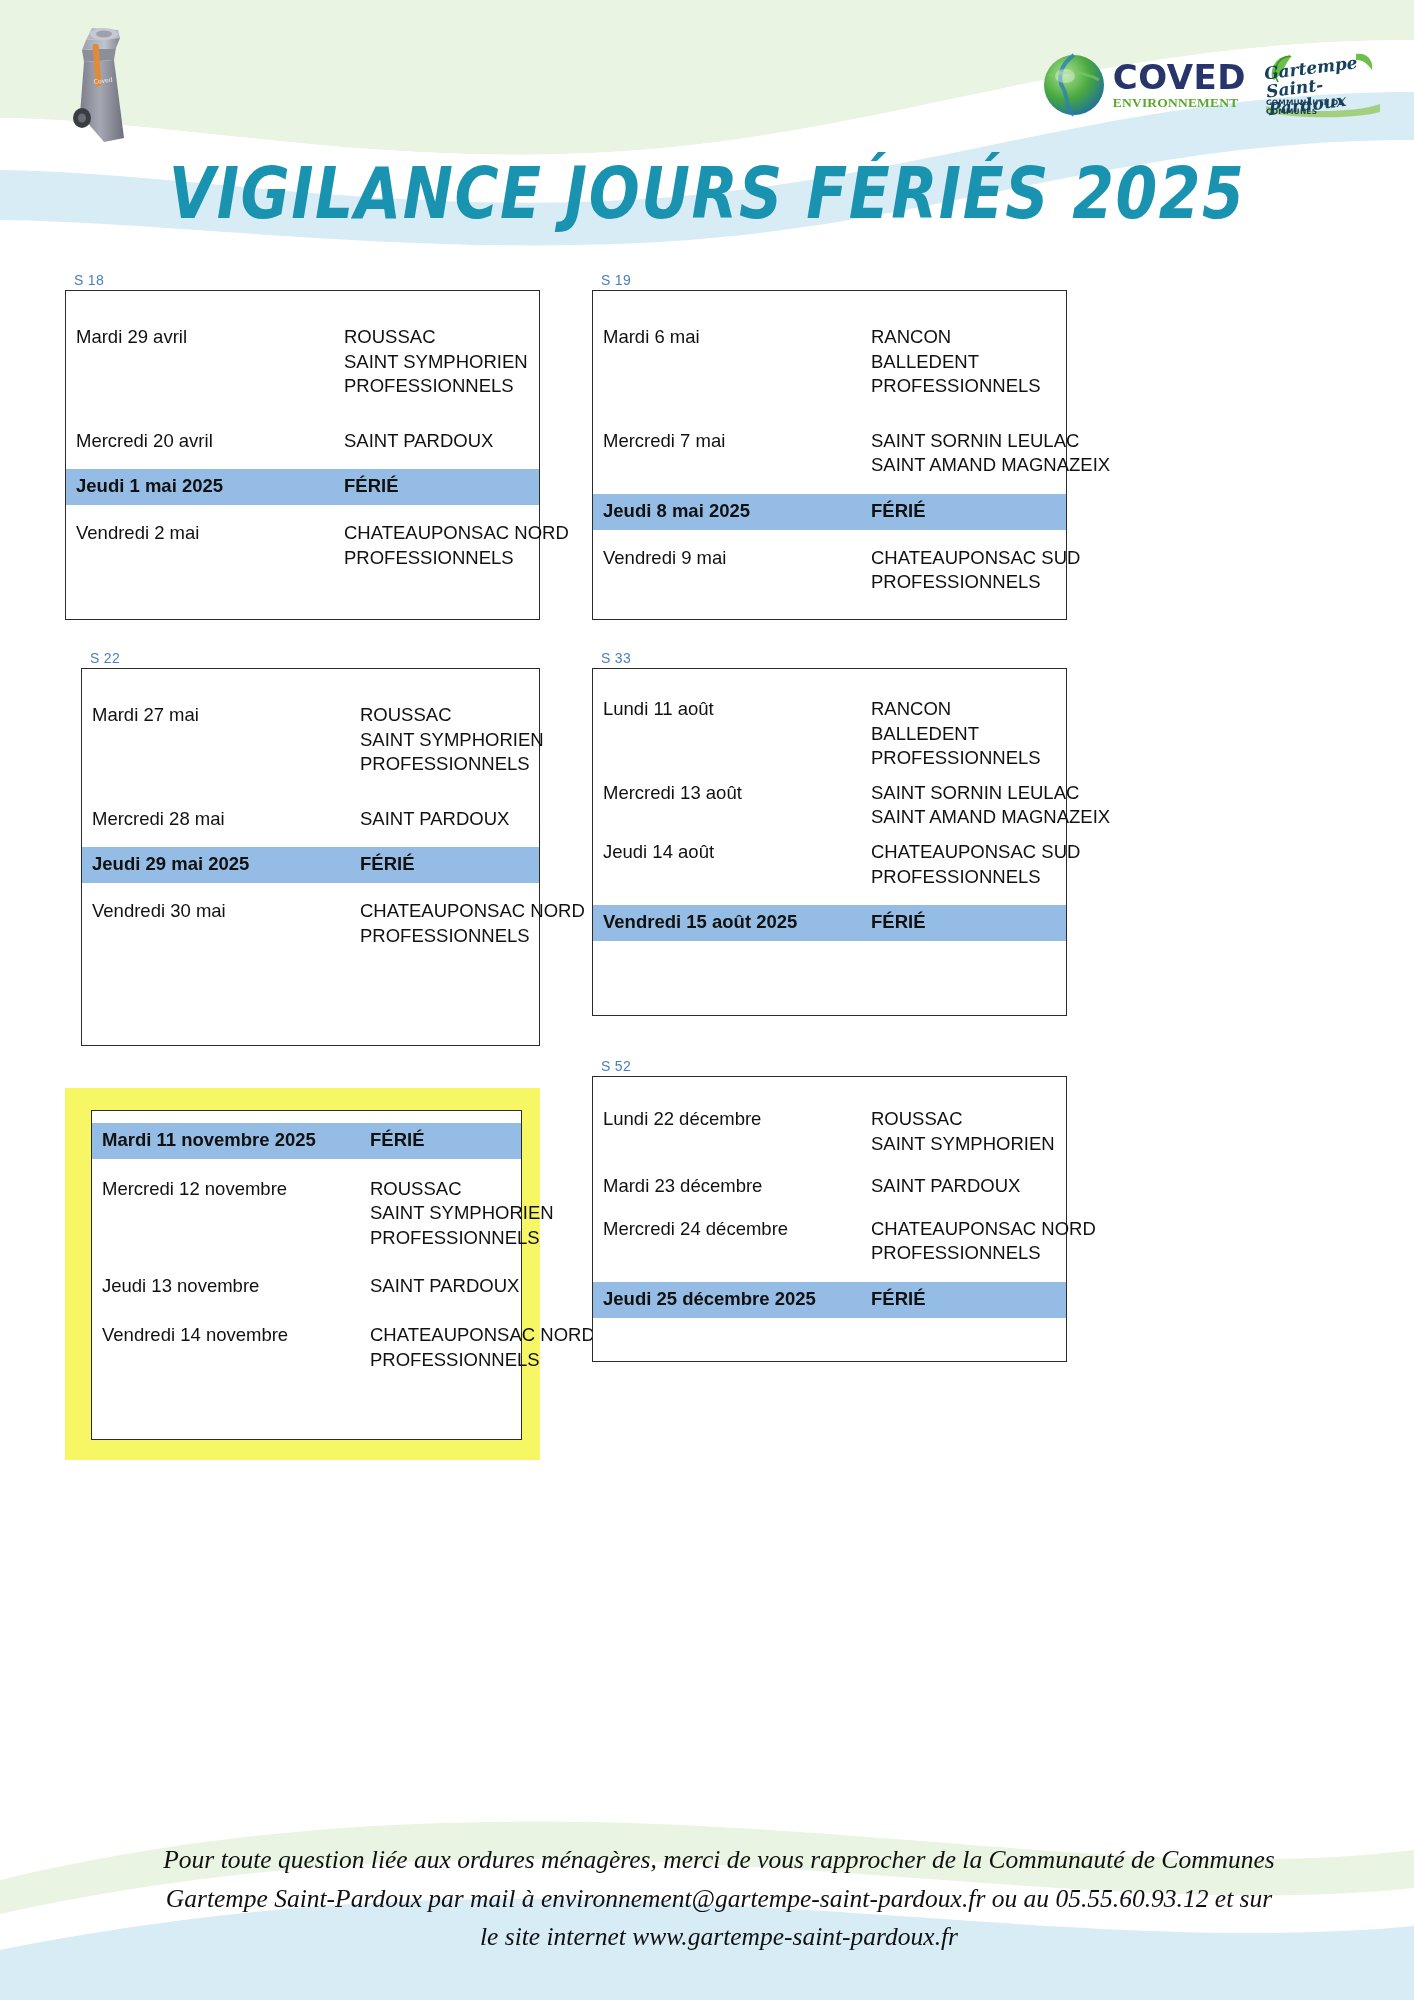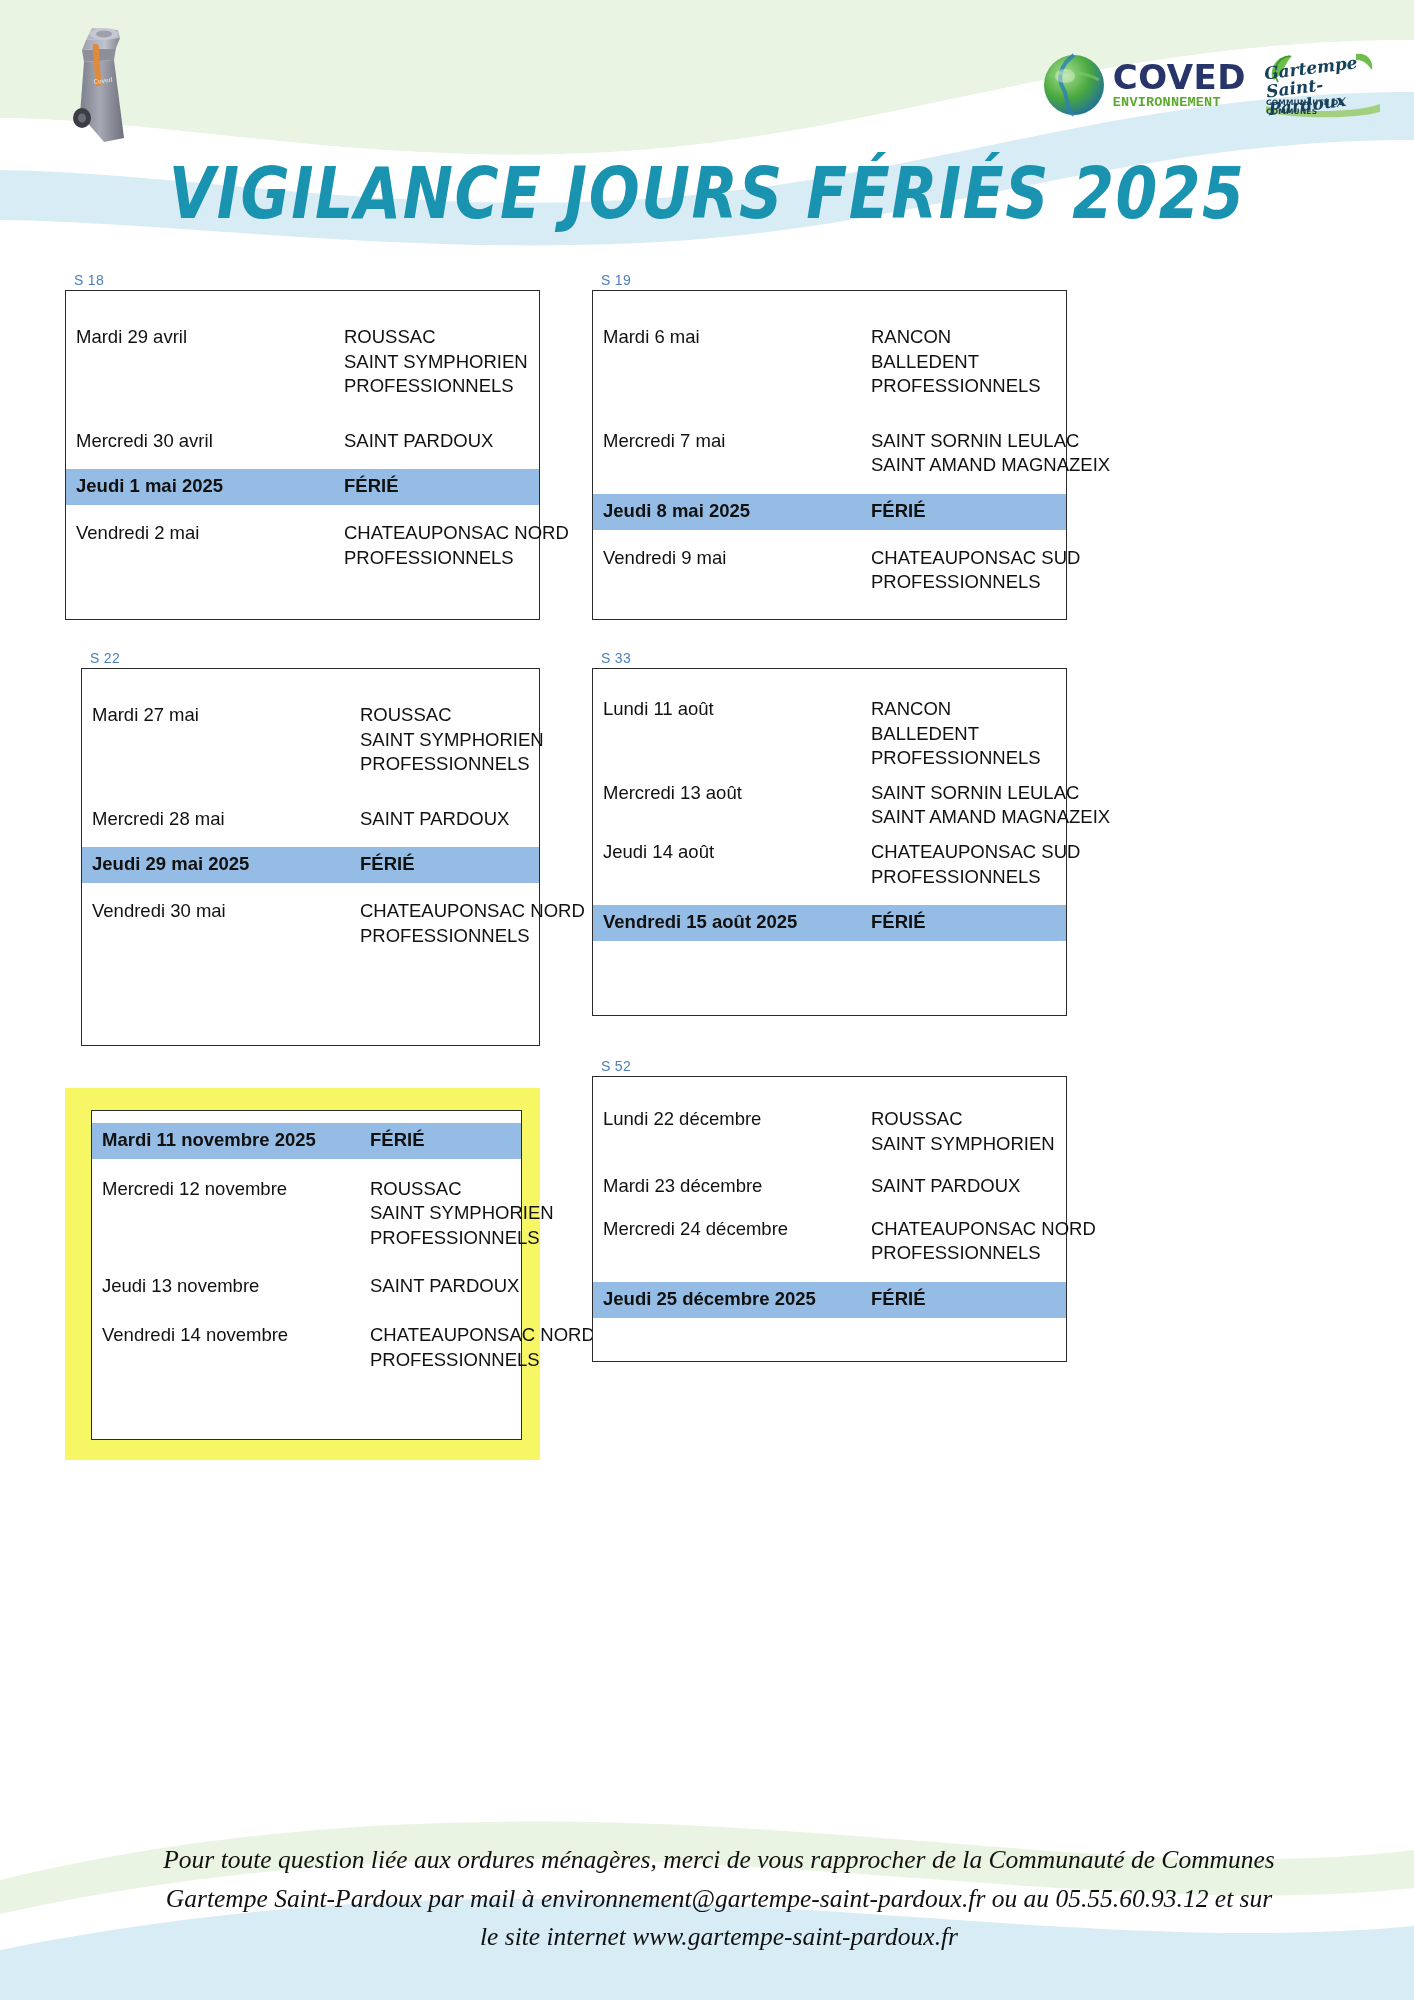--- a/index.html
+++ b/index.html
@@ -13,21 +13,21 @@
   .footer-swoosh-wrap{position:absolute;bottom:0;left:0;width:1414px;height:300px;overflow:hidden;z-index:0;}
 
   
   .bin{position:absolute;left:58px;top:18px;width:100px;height:130px;z-index:3;}
 
   
   .logos{position:absolute;right:26px;top:46px;height:78px;display:flex;align-items:center;gap:14px;z-index:3;}
   .coved{display:flex;align-items:center;gap:6px;}
   .coved-txt{display:flex;flex-direction:column;line-height:1;}
   .coved-name{font-family:"DejaVu Sans", sans-serif;font-weight:bold;font-size:34px;color:#27356b;letter-spacing:.5px;}
-  .coved-sub{font-family:Liberation Mono, monospace;font-weight:bold;font-size:13.5px;color:#5aa92e;letter-spacing:.2px;margin-top:2px;}
+  .coved-sub{font-family:Liberation Serif, serif;font-weight:bold;font-size:13.5px;color:#5aa92e;letter-spacing:.2px;margin-top:2px;}
   .gsp{position:relative;width:128px;height:74px;}
   .gsp-script{position:absolute;left:6px;top:10px;font-family:"DejaVu Serif", serif;font-style:italic;font-weight:bold;
               font-size:17px;color:#15415c;line-height:1.05;transform:rotate(-7deg);}
   .gsp-cc{position:absolute;left:6px;bottom:6px;font-family:"DejaVu Sans", sans-serif;font-weight:bold;
           font-size:7.5px;color:#1d3f57;letter-spacing:.2px;}
 
   
   .title{
     position:absolute;left:0;top:152px;width:1414px;text-align:center;z-index:4;
     font-family:"DejaVu Sans", sans-serif;font-weight:bold;font-style:italic;
@@ -147,21 +147,21 @@
           <div class="row">
             <div class="d">Mardi 29 avril</div>
             <div class="p">
               <div>ROUSSAC</div>
               <div>SAINT SYMPHORIEN</div>
               <div>PROFESSIONNELS</div>
             </div>
           </div>
           <div class="spacer" style="height: 30px;"></div>
           <div class="row">
-            <div class="d">Mercredi 30 avril</div>
+            <div class="d">Mercredi 20 avril</div>
             <div class="p">
               <div>SAINT PARDOUX</div>
             </div>
           </div>
           <div class="spacer" style="height: 16px;"></div>
           <div class="row ferie" style="padding: 5px 0px 6px;">
             <div class="d">Jeudi 1 mai 2025</div>
             <div class="p">
               <div>FÉRIÉ</div>
             </div>

